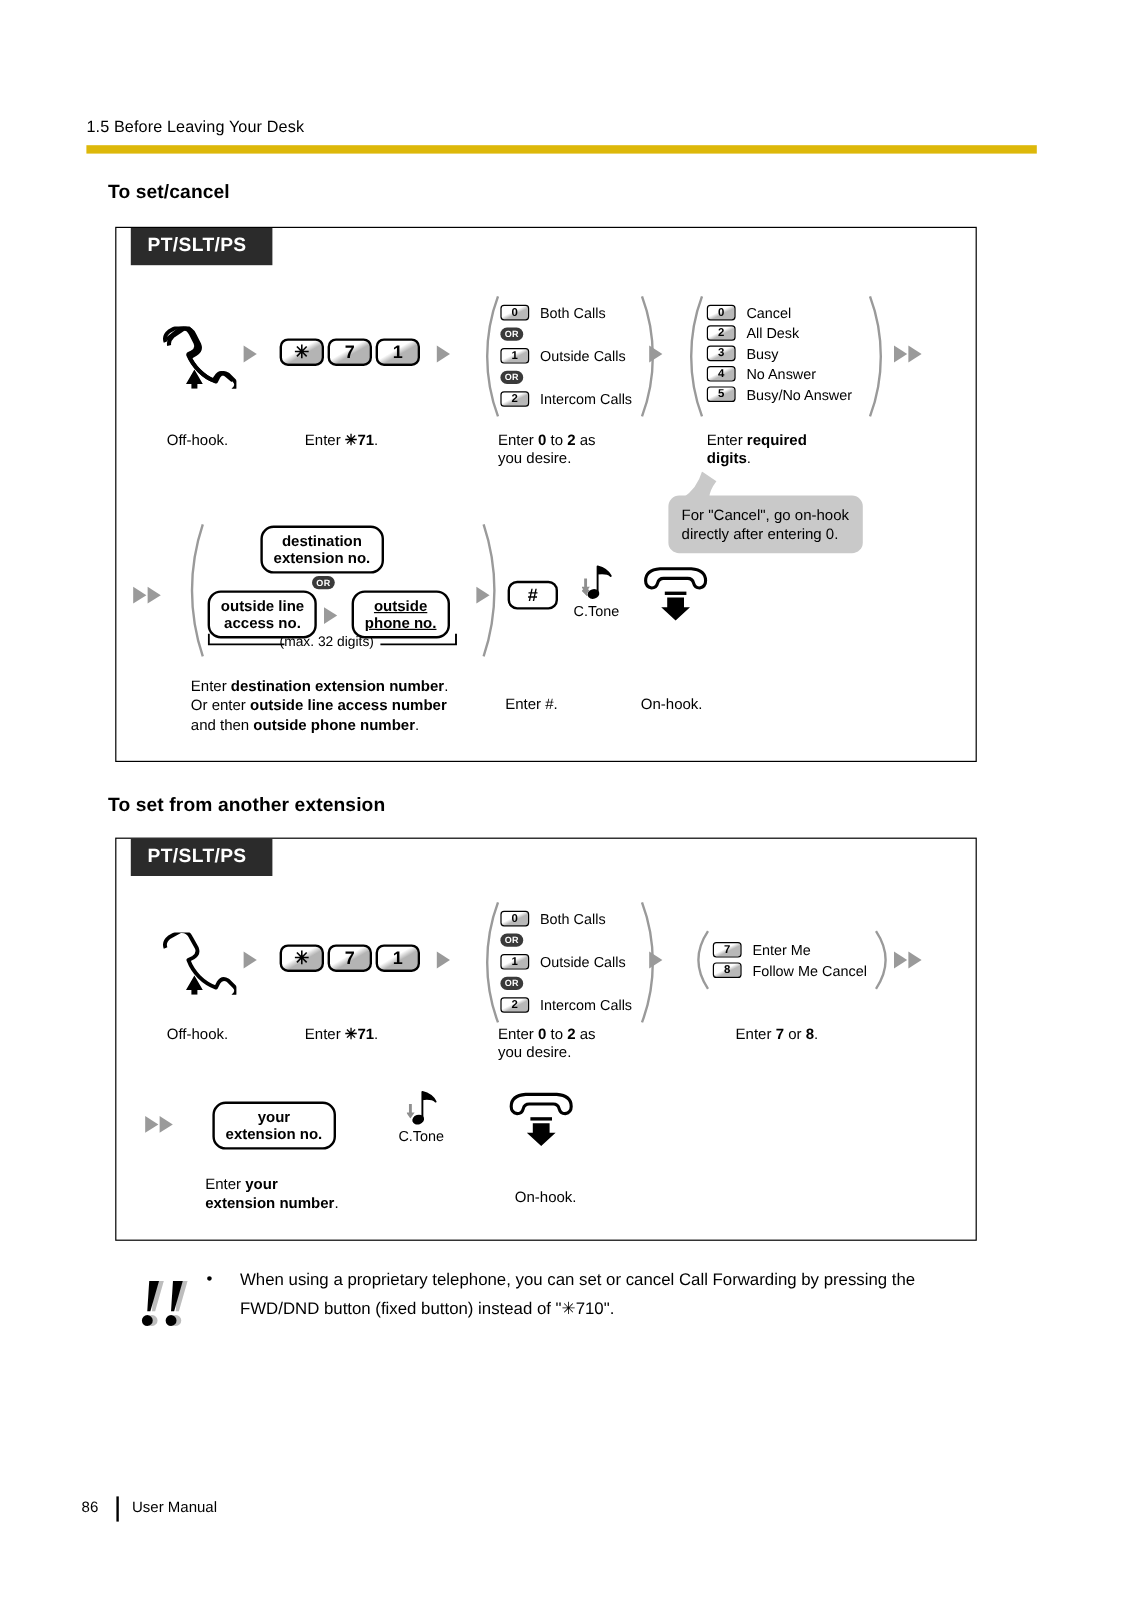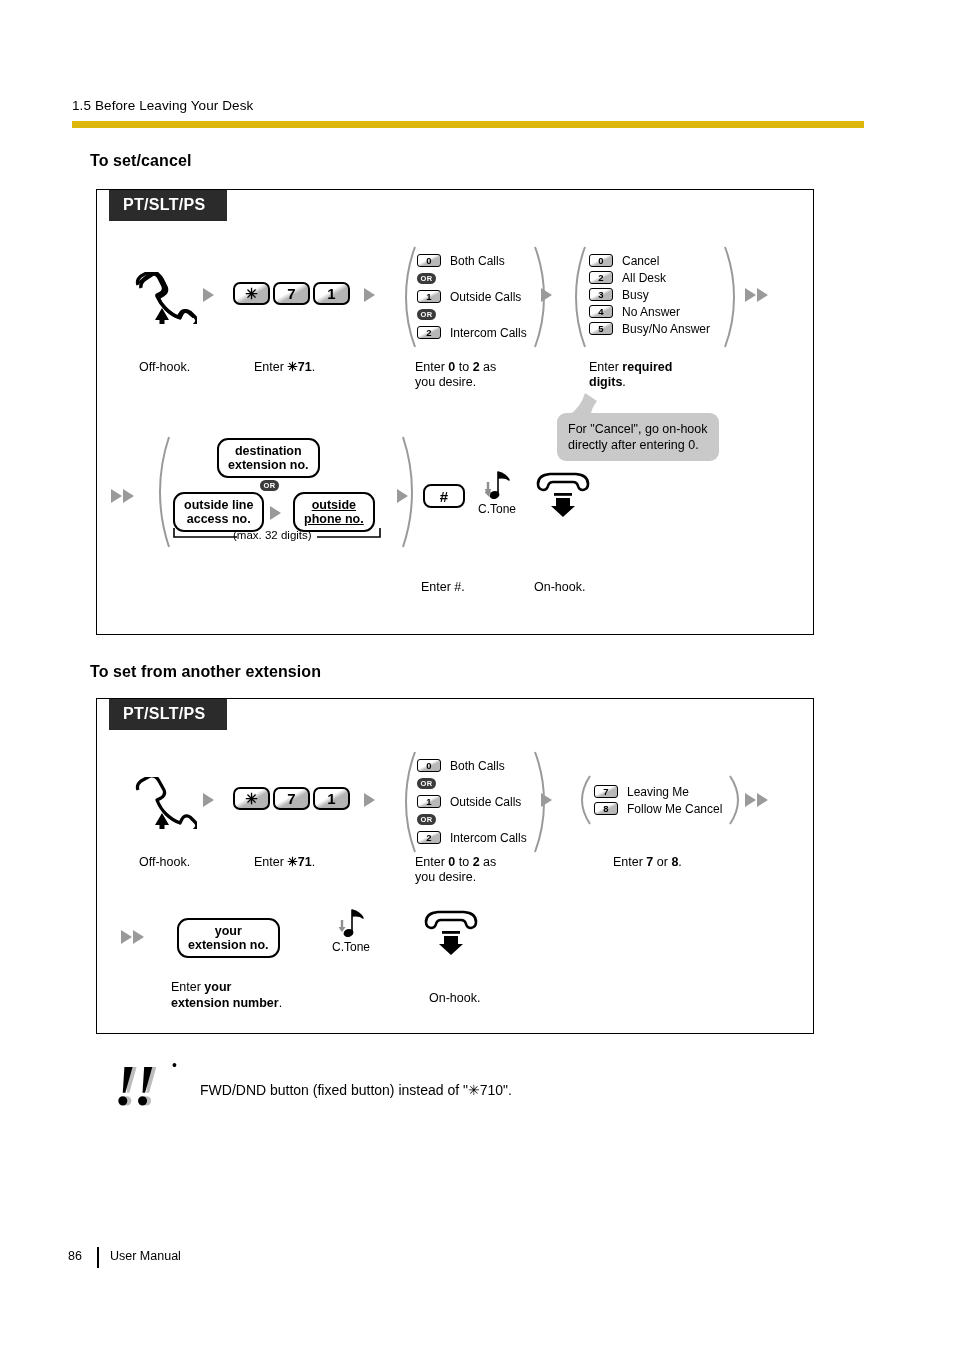--- a/index.html
+++ b/index.html
@@ -278,20 +278,25 @@
       <span>outside</span><br>
       <span>phone no.</span>
     </div>
 
     <svg class="abs" style="left:16px; top:92px;" width="208" height="12">
       <path d="M1 0 L1 9 L64 9 M144 9 L207 9 L207 0" fill="none" stroke="#000" stroke-width="1.6"></path>
     </svg>
     <div class="abs" style="left:76px; top:93px; font-size:11.5px; white-space:nowrap;">(max. 32 digits)</div>
   </div>
 
+  <div class="caption abs" style="left:62px; top:374px; line-height:16px;">
+    <span>Enter </span><b>destination extension number</b><span>.</span><br>
+    <span>Or enter </span><b>outside line access number</b><br>
+    <span>and then </span><b>outside phone number</b><span>.</span>
+  </div>
 
   <div class="tri abs" style="left:300px; top:299px;"></div>
 
   <div class="hashkey abs" style="left:326px; top:294px;">#</div>
   <div class="caption abs" style="left:324px; top:390px;">Enter #.</div>
 
   <div class="abs" style="left:388px; top:279px;">
     <svg width="30" height="34" viewBox="0 0 30 34">
       <path d="M13 26 L13 3 Q21 5 24 11 Q21 8 13 9" fill="#000" stroke="#000" stroke-width="1.6" stroke-linejoin="round"></path>
       <ellipse cx="9.5" cy="26" rx="5" ry="4" fill="#000" transform="rotate(-18 9.5 26)"></ellipse>
@@ -385,21 +390,21 @@
         </svg>
     </div>
     <div class="brace" style="right:0;">
       <svg viewBox="0 0 14 50" preserveAspectRatio="none">
           <path d="M2 1 Q10 13 10 25 Q10 37 2 49" fill="none" stroke="#9a9a9a" stroke-width="2"></path>
         </svg>
     </div>
     <div class="abs" style="left:16px; top:8px;">
       <div class="optrow">
         <div class="smallkey">7</div>
-        <div class="optlabel">Leaving Me</div>
+        <div class="optlabel">Enter Me</div>
       </div>
       <div class="optrow">
         <div class="smallkey">8</div>
         <div class="optlabel">Follow Me Cancel</div>
       </div>
     </div>
   </div>
   <div class="caption abs" style="left:516px; top:156px;">
     <span>Enter </span><b>7</b><span> or </span><b>8</b><span>.</span>
   </div>
@@ -441,19 +446,19 @@
     </svg>
   </div>
   <div class="caption abs" style="left:332px; top:292px;">On-hook.</div>
 </div>
 
 <div class="bangs" style="left:118px; top:1058px; color:#bdbdbd;">!!</div>
 <div class="bangs" style="left:114px; top:1058px; color:#000;">!!</div>
 
 <div class="bullet" style="left:172px; top:1057px;">•</div>
 <div class="note-text" style="left:200px; top:1054px; width:670px;">
-  <br>
+  <span>When using a proprietary telephone, you can set or cancel Call Forwarding by pressing the</span><br>
   <span>FWD/DND button (fixed button) instead of "✳710".</span>
 </div>
 
 <div class="footer-num">86</div>
 <div class="footer-bar"></div>
 <div class="footer-txt">User Manual</div>
 
 </body></html>

